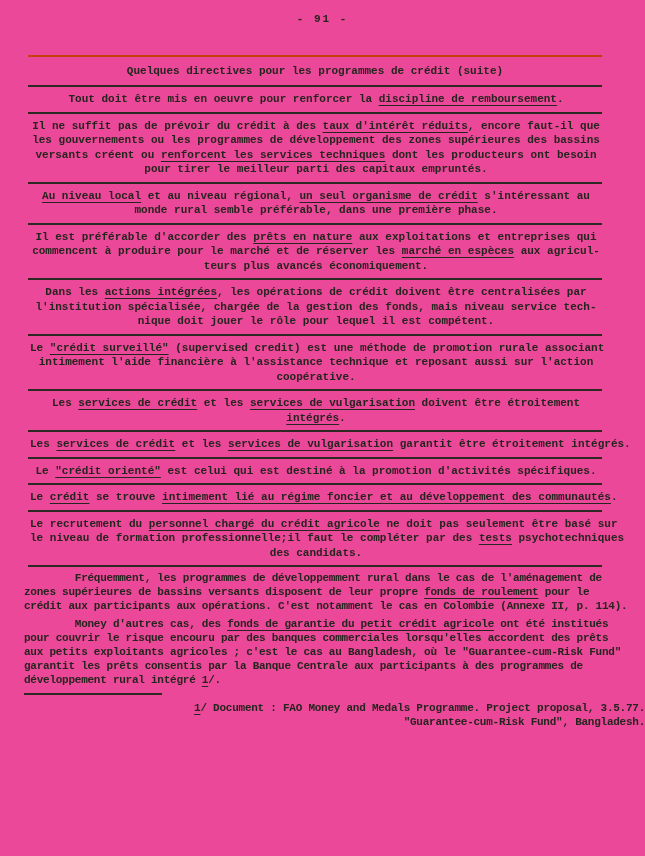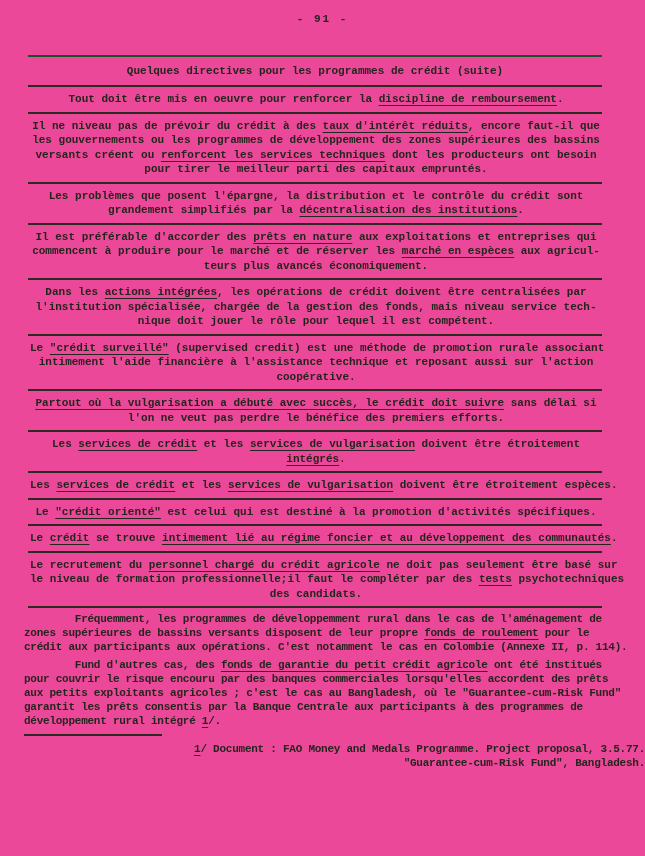--- a/index.html
+++ b/index.html
@@ -16,21 +16,21 @@
     box-sizing:border-box;
   }
   .pageno {
     text-align:center;
     padding-top:12px;
     letter-spacing:2px;
   }
   .dtable {
     margin:28px 0 0 28px;
     width:574px;
-    border-top:2px solid #14532d;
+    border-top:2px solid #c2410c;
   }
   .trow {
     border-bottom:2px solid #2b2922;
     padding:5px 0 5px 2px;
     white-space:pre;
     text-align:center;
   }
   .trow.title {
     text-align:center;
     padding:7px 0;
@@ -61,53 +61,51 @@
 </head>
 <body>
 
 <div class="page">
   <div class="pageno">- 91 -</div>
 
   <div class="dtable">
     <div class="trow title">Quelques directives pour les programmes de crédit (suite)</div>
     <div id="rows">
         <div class="trow"><span>Tout doit être mis en oeuvre pour renforcer la </span><span class="u">discipline de remboursement</span><span>.</span></div>
-        <div class="trow"><span>Il ne niveau pas de prévoir du crédit à des </span><span class="u">taux d'intérêt réduits</span><span>, encore faut-il que
+        <div class="trow"><span>Il ne suffit pas de prévoir du crédit à des </span><span class="u">taux d'intérêt réduits</span><span>, encore faut-il que
 les gouvernements ou les programmes de développement des zones supérieures des bassins
 versants créent ou </span><span class="u">renforcent les services techniques</span><span> dont les producteurs ont besoin
 pour tirer le meilleur parti des capitaux empruntés.</span></div>
-        <div class="trow"><span>Les problèmes que posent l'épargne, la distribution et le contrôle du crédit sont
-grandement simplifiés par la </span><span class="u">décentralisation des institutions</span><span>.</span></div>
+        <div class="trow"><span class="u">Au niveau local</span><span> et au niveau régional, </span><span class="u">un seul organisme de crédit</span><span> s'intéressant au
+monde rural semble préférable, dans une première phase.</span></div>
         <div class="trow"><span>Il est préférable d'accorder des </span><span class="u">prêts en nature</span><span> aux exploitations et entreprises qui
 commencent à produire pour le marché et de réserver les </span><span class="u">marché en espèces</span><span> aux agricul-
 teurs plus avancés économiquement.</span></div>
         <div class="trow"><span>Dans les </span><span class="u">actions intégrées</span><span>, les opérations de crédit doivent être centralisées par
 l'institution spécialisée, chargée de la gestion des fonds, mais niveau service tech-
 nique doit jouer le rôle pour lequel il est compétent.</span></div>
         <div class="trow"><span>Le </span><span class="u">"crédit surveillé"</span><span> (supervised credit) est une méthode de promotion rurale associant
 intimement l'aide financière à l'assistance technique et reposant aussi sur l'action
 coopérative.</span></div>
-        <div class="trow"><span class="u">Partout où la vulgarisation a débuté avec succès, le crédit doit suivre</span><span> sans délai si
-l'on ne veut pas perdre le bénéfice des premiers efforts.</span></div>
         <div class="trow"><span>Les </span><span class="u">services de crédit</span><span> et les </span><span class="u">services de vulgarisation</span><span> doivent être étroitement
 </span><span class="u">intégrés</span><span>.</span></div>
-        <div class="trow"><span>Les </span><span class="u">services de crédit</span><span> et les </span><span class="u">services de vulgarisation</span><span> doivent être étroitement espèces.</span></div>
+        <div class="trow"><span>Les </span><span class="u">services de crédit</span><span> et les </span><span class="u">services de vulgarisation</span><span> garantit être étroitement intégrés.</span></div>
         <div class="trow"><span>Le </span><span class="u">"crédit orienté"</span><span> est celui qui est destiné à la promotion d'activités spécifiques.</span></div>
         <div class="trow"><span>Le </span><span class="u">crédit</span><span> se trouve </span><span class="u">intimement lié au régime foncier et au développement des communautés</span><span>.</span></div>
         <div class="trow"><span>Le recrutement du </span><span class="u">personnel chargé du crédit agricole</span><span> ne doit pas seulement être basé sur
 le niveau de formation professionnelle;il faut le compléter par des </span><span class="u">tests</span><span> psychotechniques
 des candidats.</span></div>
       </div>
   </div>
 
   <div id="paras">
       <div class="para"><span>        Fréquemment, les programmes de développemment rural dans le cas de l'aménagement de
 zones supérieures de bassins versants disposent de leur propre </span><span class="u">fonds de roulement</span><span> pour le
 crédit aux participants aux opérations. C'est notamment le cas en Colombie (Annexe II, p. 114).</span></div>
-      <div class="para"><span>        Fund d'autres cas, des </span><span class="u">fonds de garantie du petit crédit agricole</span><span> ont été institués
+      <div class="para"><span>        Money d'autres cas, des </span><span class="u">fonds de garantie du petit crédit agricole</span><span> ont été institués
 pour couvrir le risque encouru par des banques commerciales lorsqu'elles accordent des prêts
 aux petits exploitants agricoles ; c'est le cas au Bangladesh, où le "Guarantee-cum-Risk Fund"
 garantit les prêts consentis par la Banque Centrale aux participants à des programmes de
 développement rural intégré </span><span class="u">1</span><span>/.</span></div>
     </div>
 
   <div class="footnote">
     <div class="fn-rule"></div>
     <div id="fnbody" class="fn-body"><span class="u">1</span><span>/ Document : FAO Money and Medals Programme. Project proposal, 3.5.77.
               "Guarantee-cum-Risk Fund", Bangladesh.</span></div>

